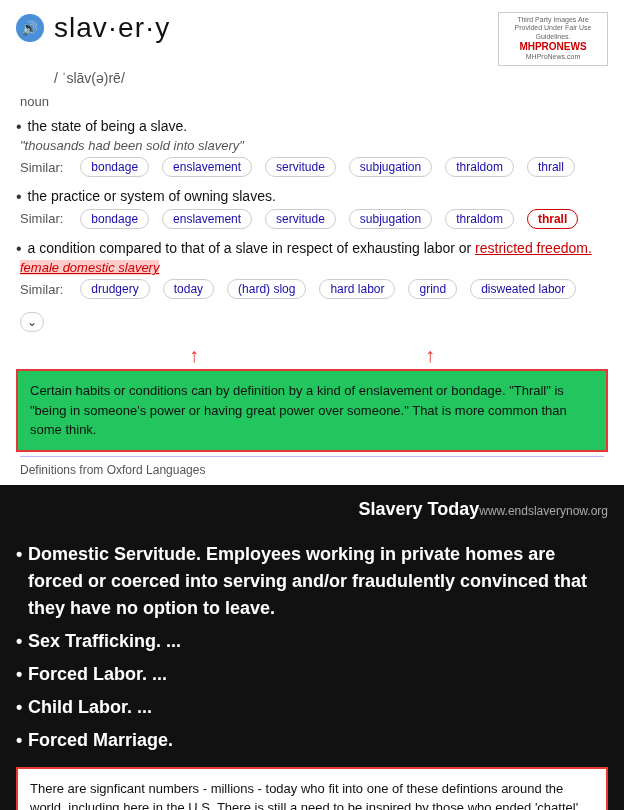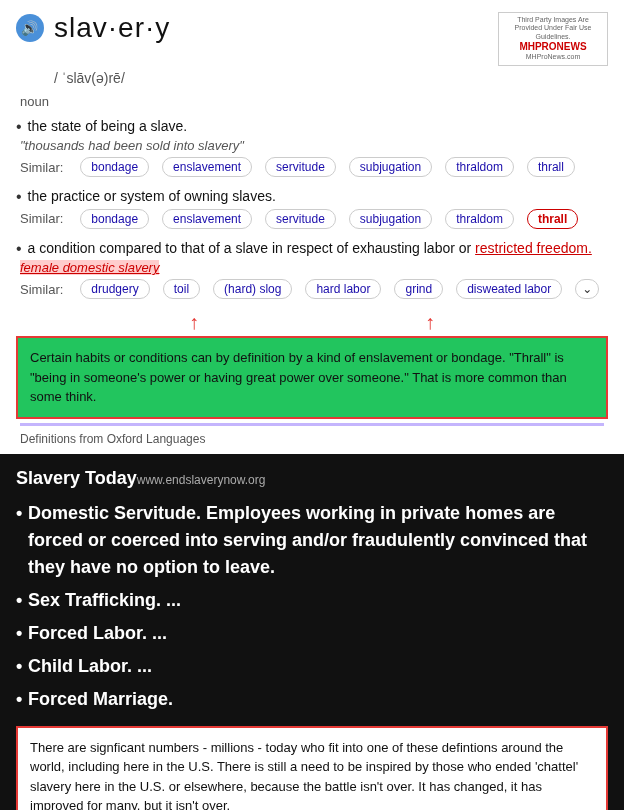--- a/index.html
+++ b/index.html
@@ -157,37 +157,37 @@
       color: #111;
       line-height: 1.5;
       position: relative;
       z-index: 2;
     }
 
     .def-source {
       font-size: 12px;
       color: #555;
       margin: 4px 4px 8px 4px;
-      border-top: 3px solid #c4b5fd;
+      border-top: 1px solid #c4b5fd;
       padding-top: 6px;
     }
 
     
     .slavery-section {
       background: #111;
       color: #fff;
       padding: 14px 16px;
       position: relative;
     }
 
     .slavery-header {
       display: flex;
-      justify-content: flex-start;
+      justify-content: flex-end;
       align-items: baseline;
-      margin-bottom: 8px;
+      margin-bottom: 18px;
     }
 
     .slavery-title {
       font-size: 18px;
       font-weight: bold;
       color: #fff;
     }
 
     .slavery-url {
       font-size: 12px;
@@ -320,21 +320,21 @@
       <span class="def-text">
         a condition compared to that of a slave in respect of exhausting labor or <span style="text-decoration:underline;color:#c00;">restricted freedom.</span>
       </span>
     </div>
     <div class="def-example">
       <span style="background:#ffcccc;text-decoration:underline;color:#c00;">female domestic slavery</span>
     </div>
     <div class="similar-row">
       <span class="similar-label">Similar:</span>
       <span class="similar-tag">drudgery</span>
-      <span class="similar-tag">toil</span>
+      <span class="similar-tag">today</span>
       <span class="similar-tag">(hard) slog</span>
       <span class="similar-tag">hard labor</span>
       <span class="similar-tag">grind</span>
       <span class="similar-tag">disweated labor</span>
       <span style="border:1px solid #ccc;border-radius:12px;padding:2px 6px;font-size:12px;cursor:pointer;">⌄</span>
     </div>
   </div>
 
   <div class="arrows-container">
     <span class="red-arrows">↑</span>

